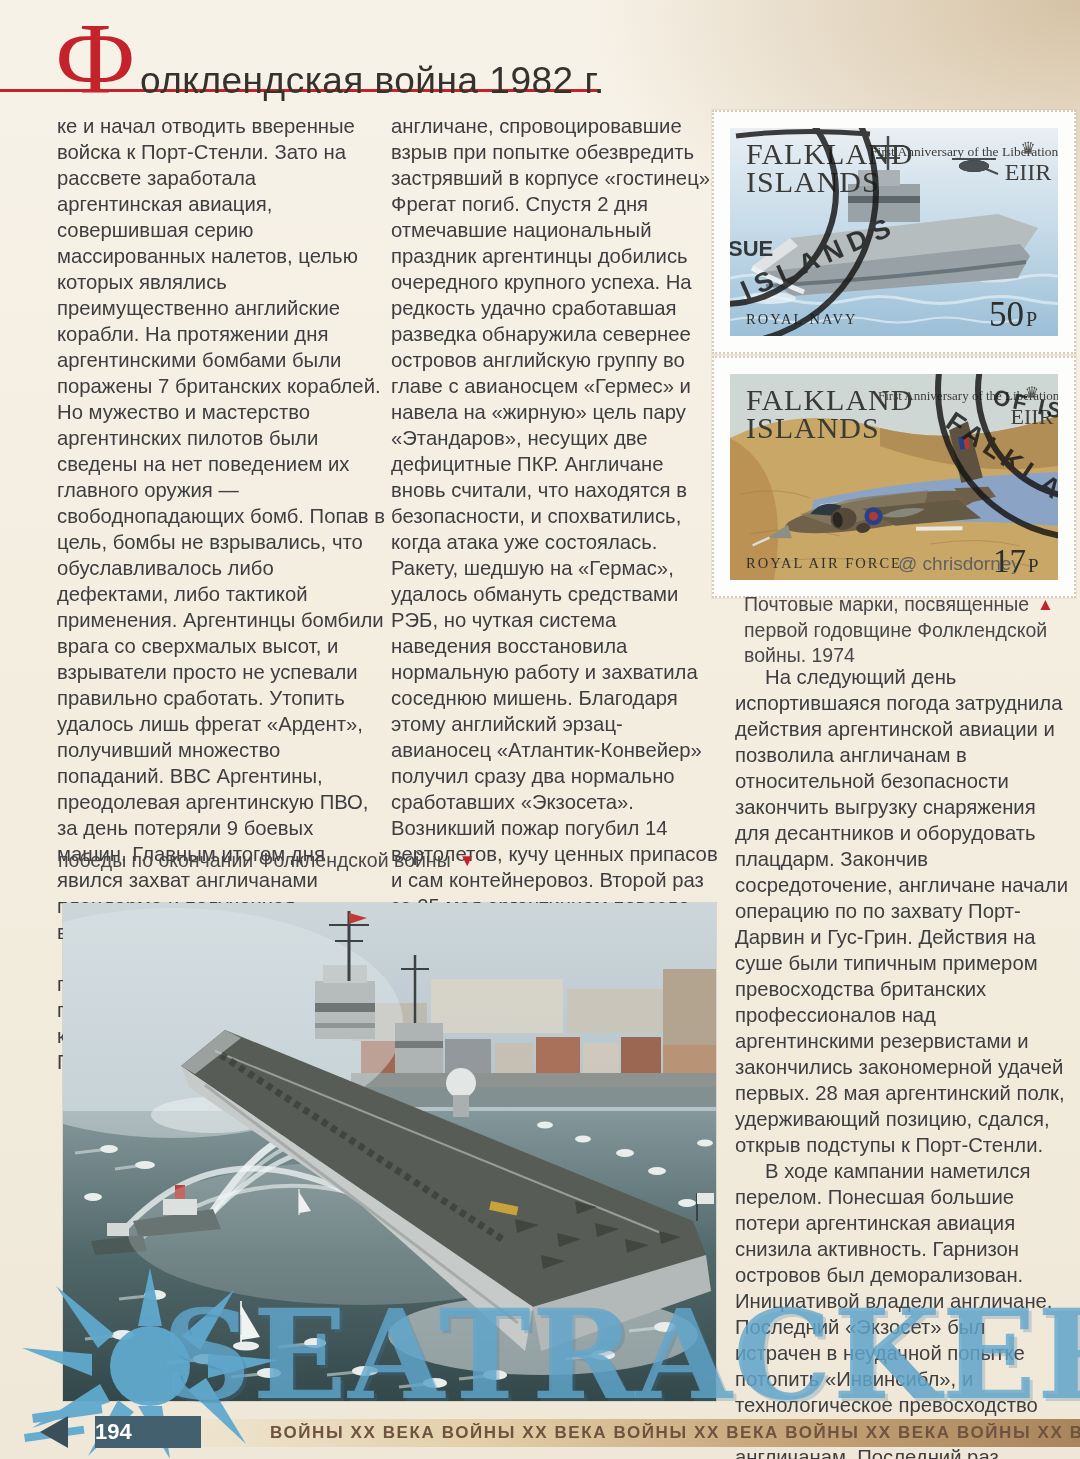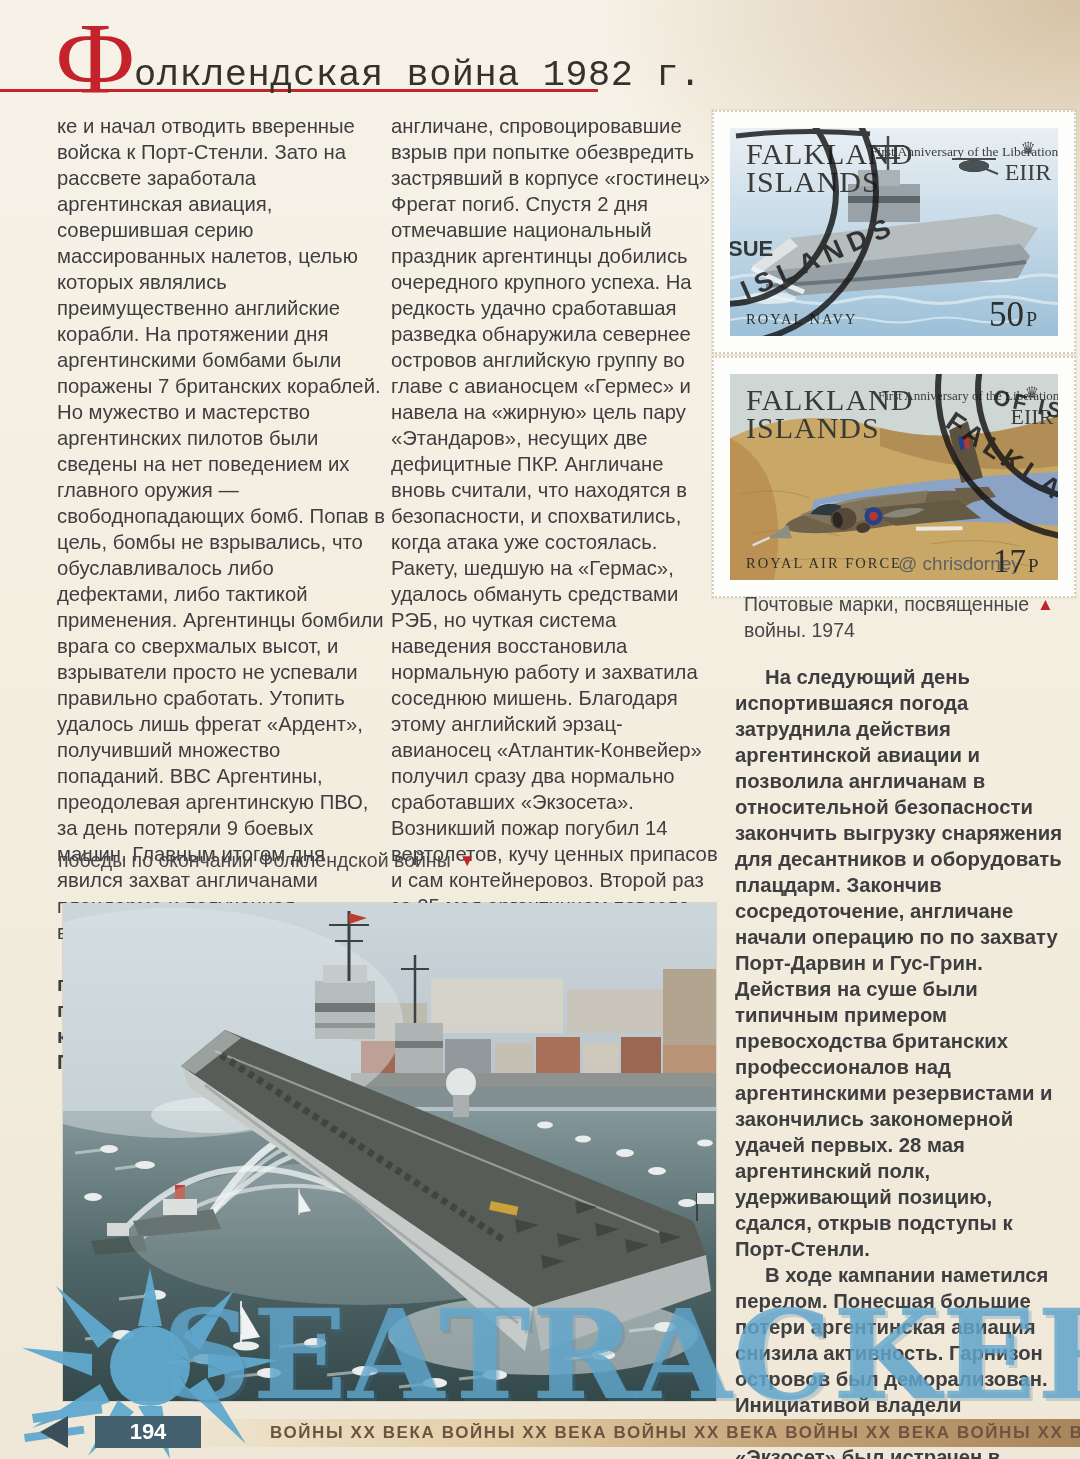--- a/index.html
+++ b/index.html
@@ -6,27 +6,27 @@
   body{
     width:1080px;height:1459px;position:relative;overflow:hidden;
     background:linear-gradient(180deg,#f7f2e8 0%,#f3edDF 55%,#efe8d8 100%);
     font-family:"Liberation Sans",sans-serif;color:#3e3e40;
   }
   .corner-shade{position:absolute;right:0;top:0;width:560px;height:320px;z-index:0;
     background:radial-gradient(ellipse at 100% 0%,rgba(186,155,110,.55) 0%,rgba(186,155,110,0) 62%);}
   
   .dropcap{position:absolute;left:55px;top:8px;font-family:"Liberation Serif",serif;
     font-size:102px;line-height:1;color:#c5232b;z-index:2;}
-  .page-title{position:absolute;left:124px;top:44px;margin:10px;font-family:Liberation Mono, monospace;
+  .page-title{position:absolute;left:124px;top:44px;margin:16px;font-family:Liberation Sans, sans-serif;
     font-weight:normal;font-size:37px;color:#35312c;letter-spacing:.5px;z-index:2;}
   .title-rule{position:absolute;left:0;top:89px;width:598px;height:3px;background:#c5232b;z-index:1;}
   
   .col{position:absolute;font-size:20.3px;line-height:26px;color:#3e3e40;text-align:left;z-index:1;}
   .col p{margin:0;}
-  .col p.indent{text-indent:30px;font-weight:bold;}
+  .col p.indent{text-indent:30px;}
   .col1{left:57px;top:113px;width:330px;}
   .col2{left:391px;top:113px;width:330px;}
   .col3{left:735px;top:664px;width:333px;}
   
   .stamp{position:absolute;background:#fdfdfb;padding:16px;border:2px dotted #d6ccb8;
     box-shadow:0 0 0 1px rgba(120,100,70,.08);z-index:2;}
   .stamp1{left:712px;top:110px;}
   .stamp2{left:712px;top:356px;}
   .stamp svg{display:block;}
   
@@ -41,21 +41,21 @@
   .watermark{position:absolute;left:162px;top:1282px;z-index:7;
     font-family:"DejaVu Serif",serif;font-weight:bold;font-size:124px;letter-spacing:1px;
     color:rgba(98,166,204,.8);white-space:nowrap;text-shadow:3px 3px 0 rgba(60,120,160,.25);}
   .sunburst{position:absolute;left:22px;top:1268px;z-index:5;}
   
   .footer-strip{position:absolute;left:160px;top:1419px;width:920px;height:28px;z-index:4;
     background:linear-gradient(90deg,rgba(240,228,200,.25) 0%,#e3cfa8 35%,#c3a276 70%,#a8855a 100%);
     color:#6e5340;font-size:17px;font-weight:bold;letter-spacing:1.6px;line-height:28px;
     white-space:nowrap;overflow:hidden;padding-left:110px;box-sizing:border-box;}
   .page-num{position:absolute;left:95px;top:1416px;width:106px;height:32px;z-index:6;
-    background:#42606e;color:#ffffff;font-size:22px;font-weight:bold;text-align:center;line-height:32px;}
+    background:#42606e;color:#ffffff;font-size:22px;font-weight:bold;line-height:32px;}
   .page-num-wedge{position:absolute;left:40px;top:1416px;width:0;height:0;z-index:6;
     border-top:16px solid transparent;border-bottom:16px solid transparent;border-right:28px solid #3a4f5a;}
 </style>
 </head>
 <body>
 
 <div class="corner-shade"></div>
 
 <div>
   <span class="dropcap">Ф</span>
@@ -181,20 +181,21 @@
       <circle cx="356" cy="16" r="108" fill="none" stroke="#151515" stroke-width="6"></circle>
       <circle cx="356" cy="16" r="148" fill="none" stroke="#151515" stroke-width="6"></circle>
       <text transform="translate(214,52) rotate(34)" font-size="27" font-weight="bold" letter-spacing="5" fill="#151515">FALKLAND</text>
       <text transform="translate(262,30) rotate(12)" font-size="22" font-weight="bold" letter-spacing="3" fill="#151515">OF IS</text>
     </g>
   </svg>
 </div>
 
 <div class="caption stamps-caption">
   <div><span>Почтовые марки, посвященные</span><span class="tri">▲</span></div>
+  <div>первой годовщине Фолклендской</div>
   <div>войны. 1974</div>
 </div>
 
 <div class="caption photo-caption">
   <div><span>победы по окончании Фолклендской войны</span><span class="tri">▼</span></div>
 </div>
 
 <div class="photo">
   <svg width="653" height="498" viewBox="0 0 653 498">
     <defs>

